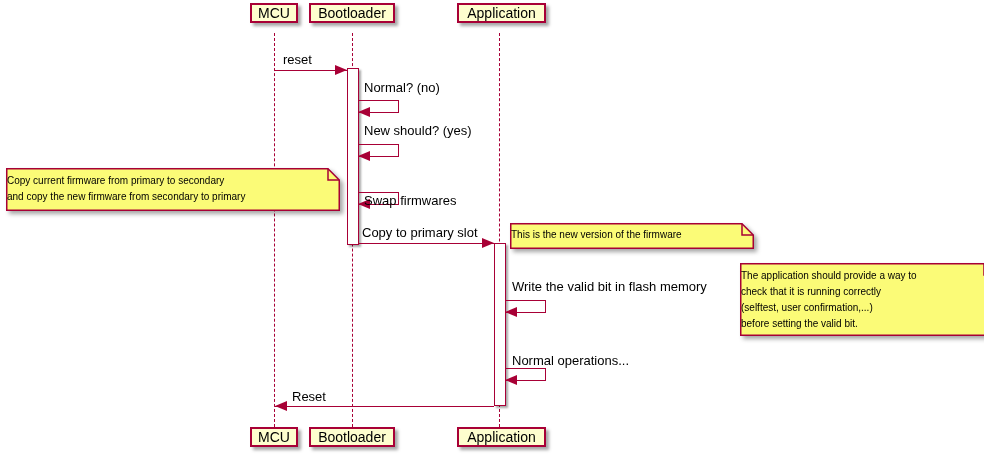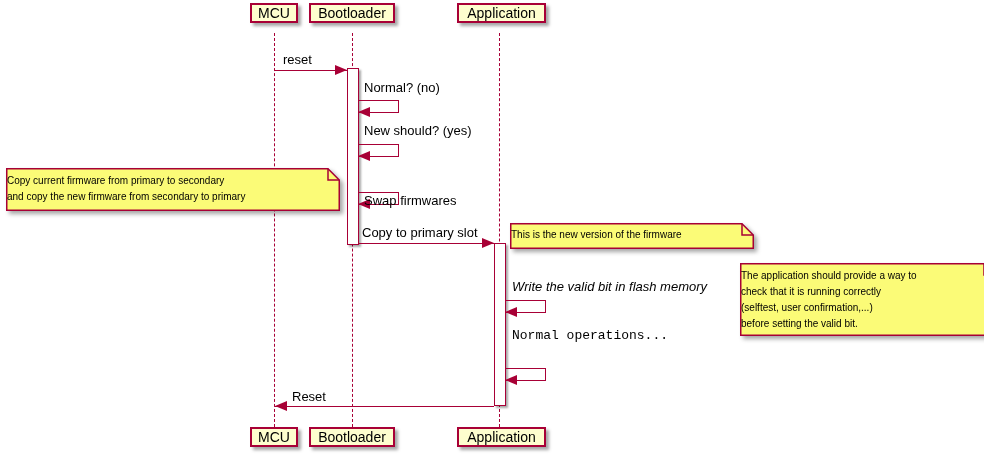--- a/index.html
+++ b/index.html
@@ -86,25 +86,25 @@
   <div class="arrow-left" style="left:358px;top:151px;"></div>
 
   <div class="msg-label" style="left:364px;top:174px;margin-top:20px;">Swap firmwares</div>
   <div class="selfmsg" style="left:358px;top:192px;"></div>
   <div class="arrow-left" style="left:358px;top:199px;"></div>
 
   <div class="msg-label" style="left:362px;top:226px;">Copy to primary slot</div>
   <div class="msg-line" style="left:359px;top:243px;width:135px;"></div>
   <div class="arrow-right" style="left:482px;top:238px;"></div>
 
-  <div class="msg-label" style="left:512px;top:280px;font-style:italic;">Write the valid bit in flash memory</div>
+  <div class="msg-label" style="left:512px;top:280px;">Write the valid bit in flash memory</div>
   <div class="selfmsg" style="left:505px;top:300px;"></div>
   <div class="arrow-left" style="left:505px;top:307px;"></div>
 
-  <div class="msg-label" style="left:512px;top:329px;font-family:Liberation Mono, monospace;">Normal operations...</div>
+  <div class="msg-label" style="left:512px;top:354px;">Normal operations...</div>
   <div class="selfmsg" style="left:505px;top:368px;"></div>
   <div class="arrow-left" style="left:505px;top:375px;"></div>
 
   <div class="msg-label" style="left:292px;top:390px;">Reset</div>
   <div class="msg-line" style="left:275px;top:406px;width:219px;"></div>
   <div class="arrow-left" style="left:275px;top:401px;"></div>
 
   <div class="note" style="left:6px;top:168px;width:334px;height:43px;">
     <svg width="334" height="43" viewBox="0 0 334 43">
       <path d="M0.75,0.75 L322,0.75 L333.25,12 L333.25,42.25 L0.75,42.25 Z" fill="#FBFB77" stroke="#A80036" stroke-width="1.5"></path>

